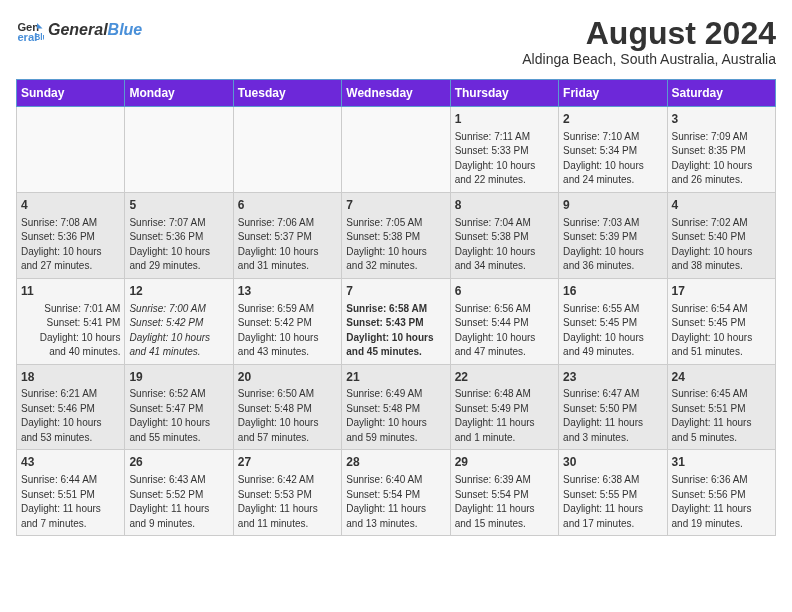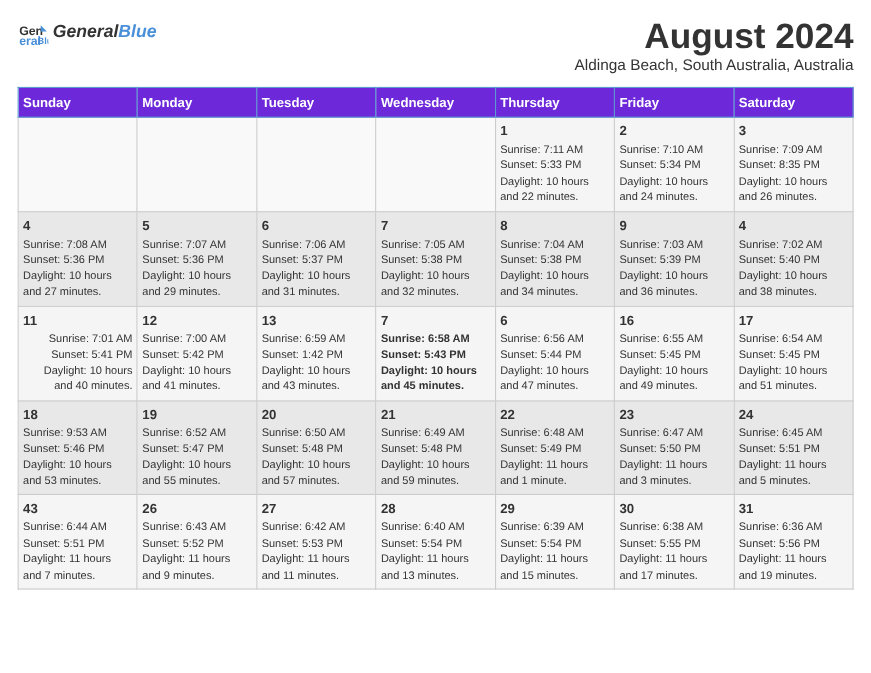--- a/index.html
+++ b/index.html
@@ -201,29 +201,29 @@
       <tr>
         <td>
           <span class="day-num">11</span>
           <div class="day-info" style="white-space: pre-line; text-align: right;">Sunrise: 7:01 AM
 Sunset: 5:41 PM
 Daylight: 10 hours
 and 40 minutes.</div>
         </td>
         <td>
           <span class="day-num">12</span>
-          <div class="day-info" style="white-space: pre-line;">Sunrise: 7:00 AM
+          <div class="day-info" style="white-space: pre-line; font-style: italic;">Sunrise: 7:00 AM
 Sunset: 5:42 PM
 Daylight: 10 hours
 and 41 minutes.</div>
         </td>
         <td>
           <span class="day-num">13</span>
           <div class="day-info" style="white-space: pre-line;">Sunrise: 6:59 AM
-Sunset: 1:42 PM
+Sunset: 5:42 PM
 Daylight: 10 hours
 and 43 minutes.</div>
         </td>
         <td>
           <span class="day-num">7</span>
           <div class="day-info" style="white-space: pre-line; font-weight: bold;">Sunrise: 6:58 AM
 Sunset: 5:43 PM
 Daylight: 10 hours
 and 45 minutes.</div>
         </td>
@@ -245,21 +245,21 @@
           <span class="day-num">17</span>
           <div class="day-info" style="white-space: pre-line;">Sunrise: 6:54 AM
 Sunset: 5:45 PM
 Daylight: 10 hours
 and 51 minutes.</div>
         </td>
       </tr>
       <tr>
         <td>
           <span class="day-num">18</span>
-          <div class="day-info" style="white-space: pre-line;">Sunrise: 9:53 AM
+          <div class="day-info" style="white-space: pre-line;">Sunrise: 6:21 AM
 Sunset: 5:46 PM
 Daylight: 10 hours
 and 53 minutes.</div>
         </td>
         <td>
           <span class="day-num">19</span>
           <div class="day-info" style="white-space: pre-line;">Sunrise: 6:52 AM
 Sunset: 5:47 PM
 Daylight: 10 hours
 and 55 minutes.</div>

